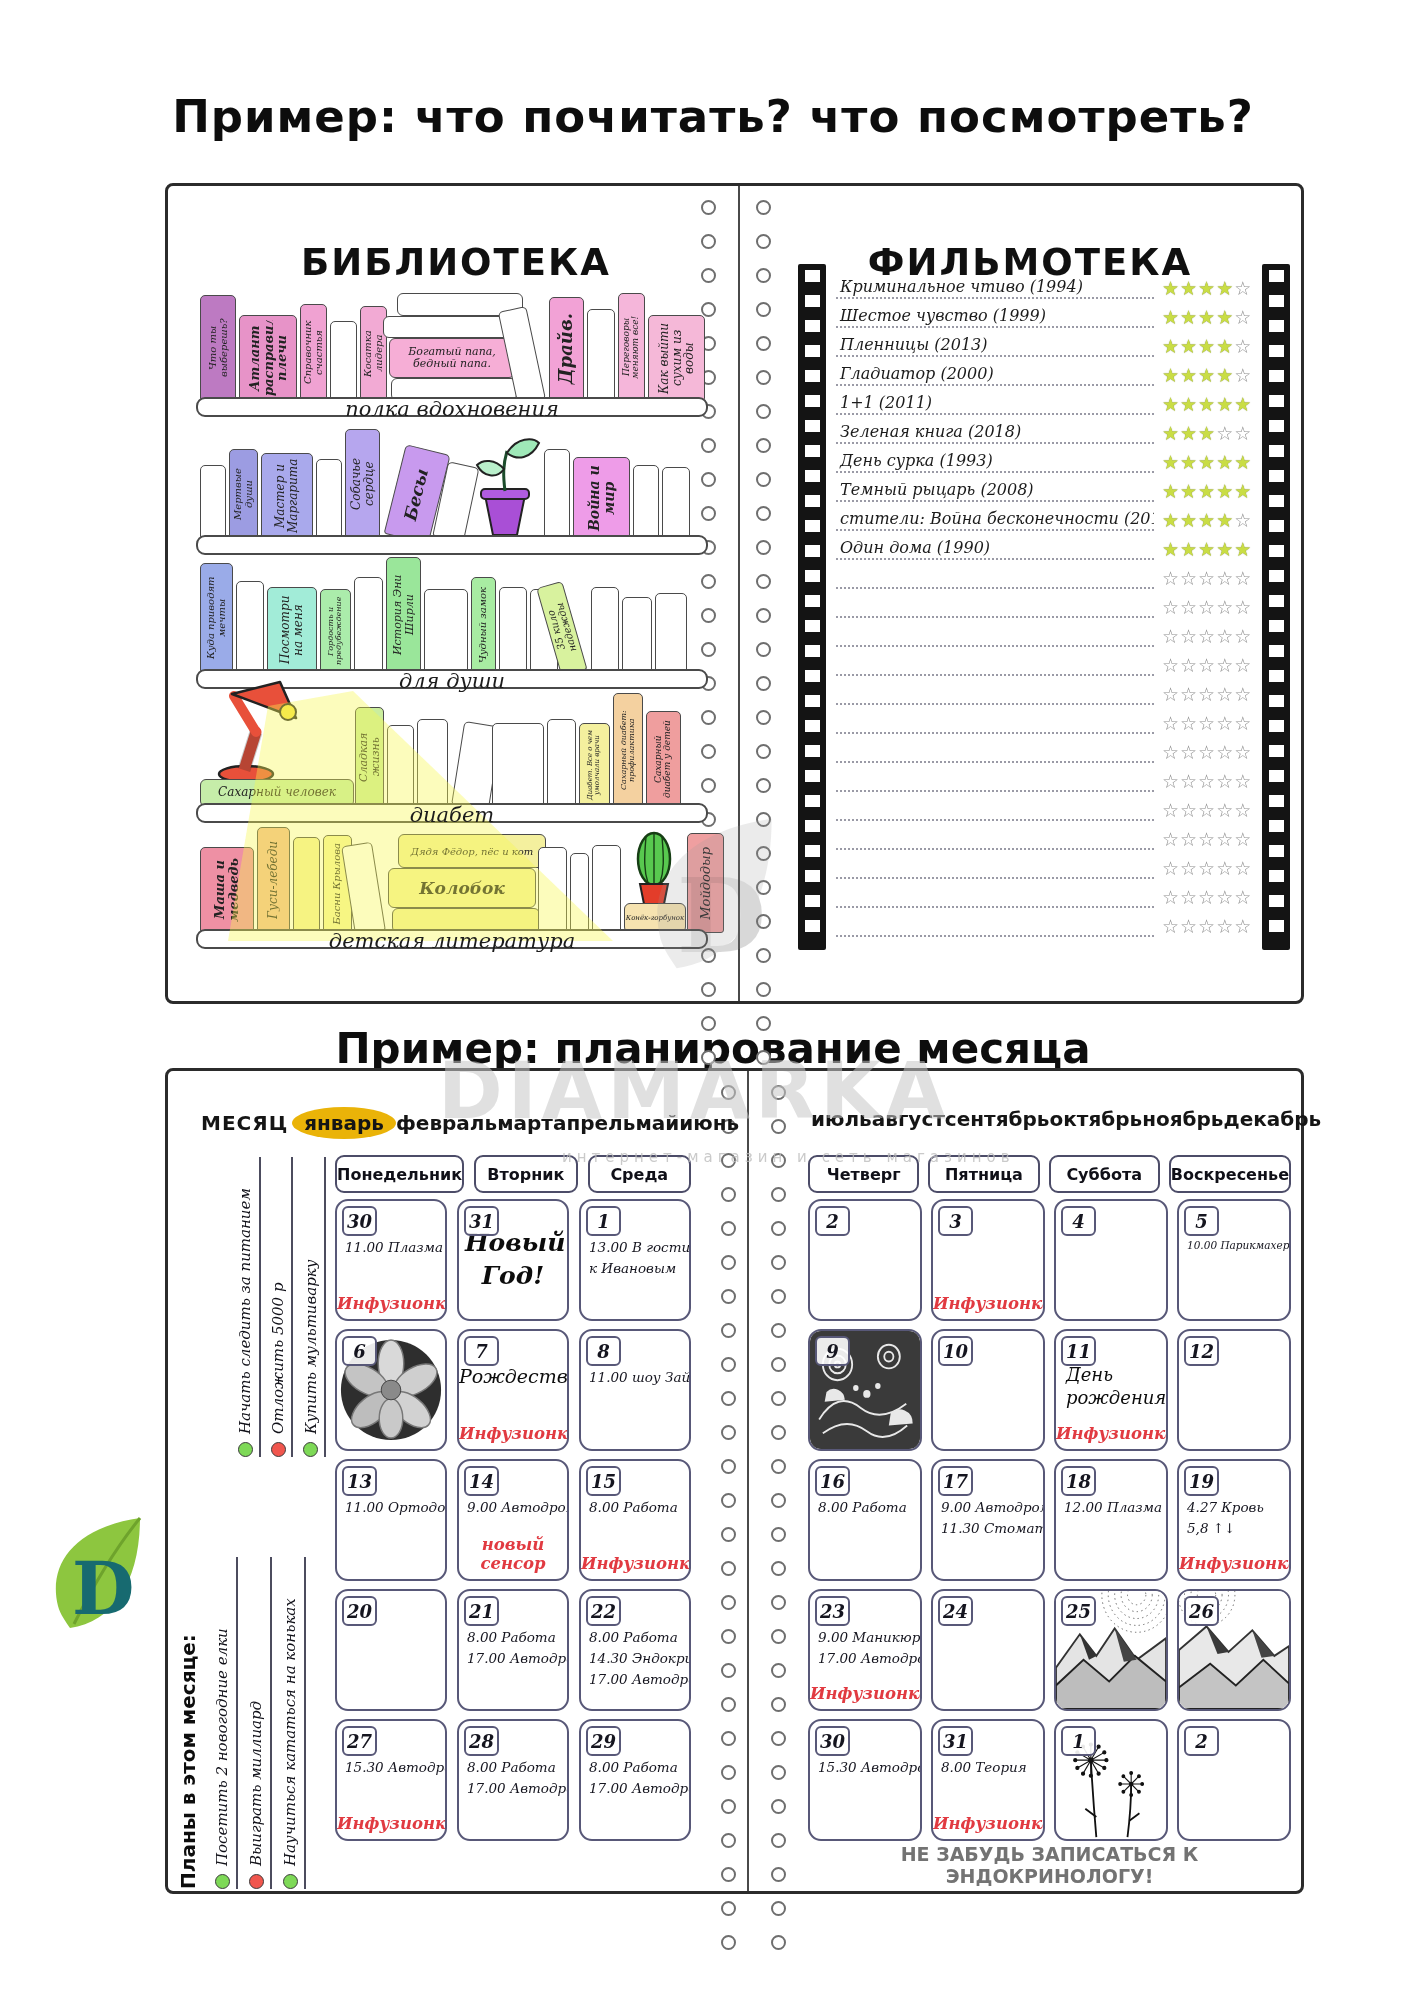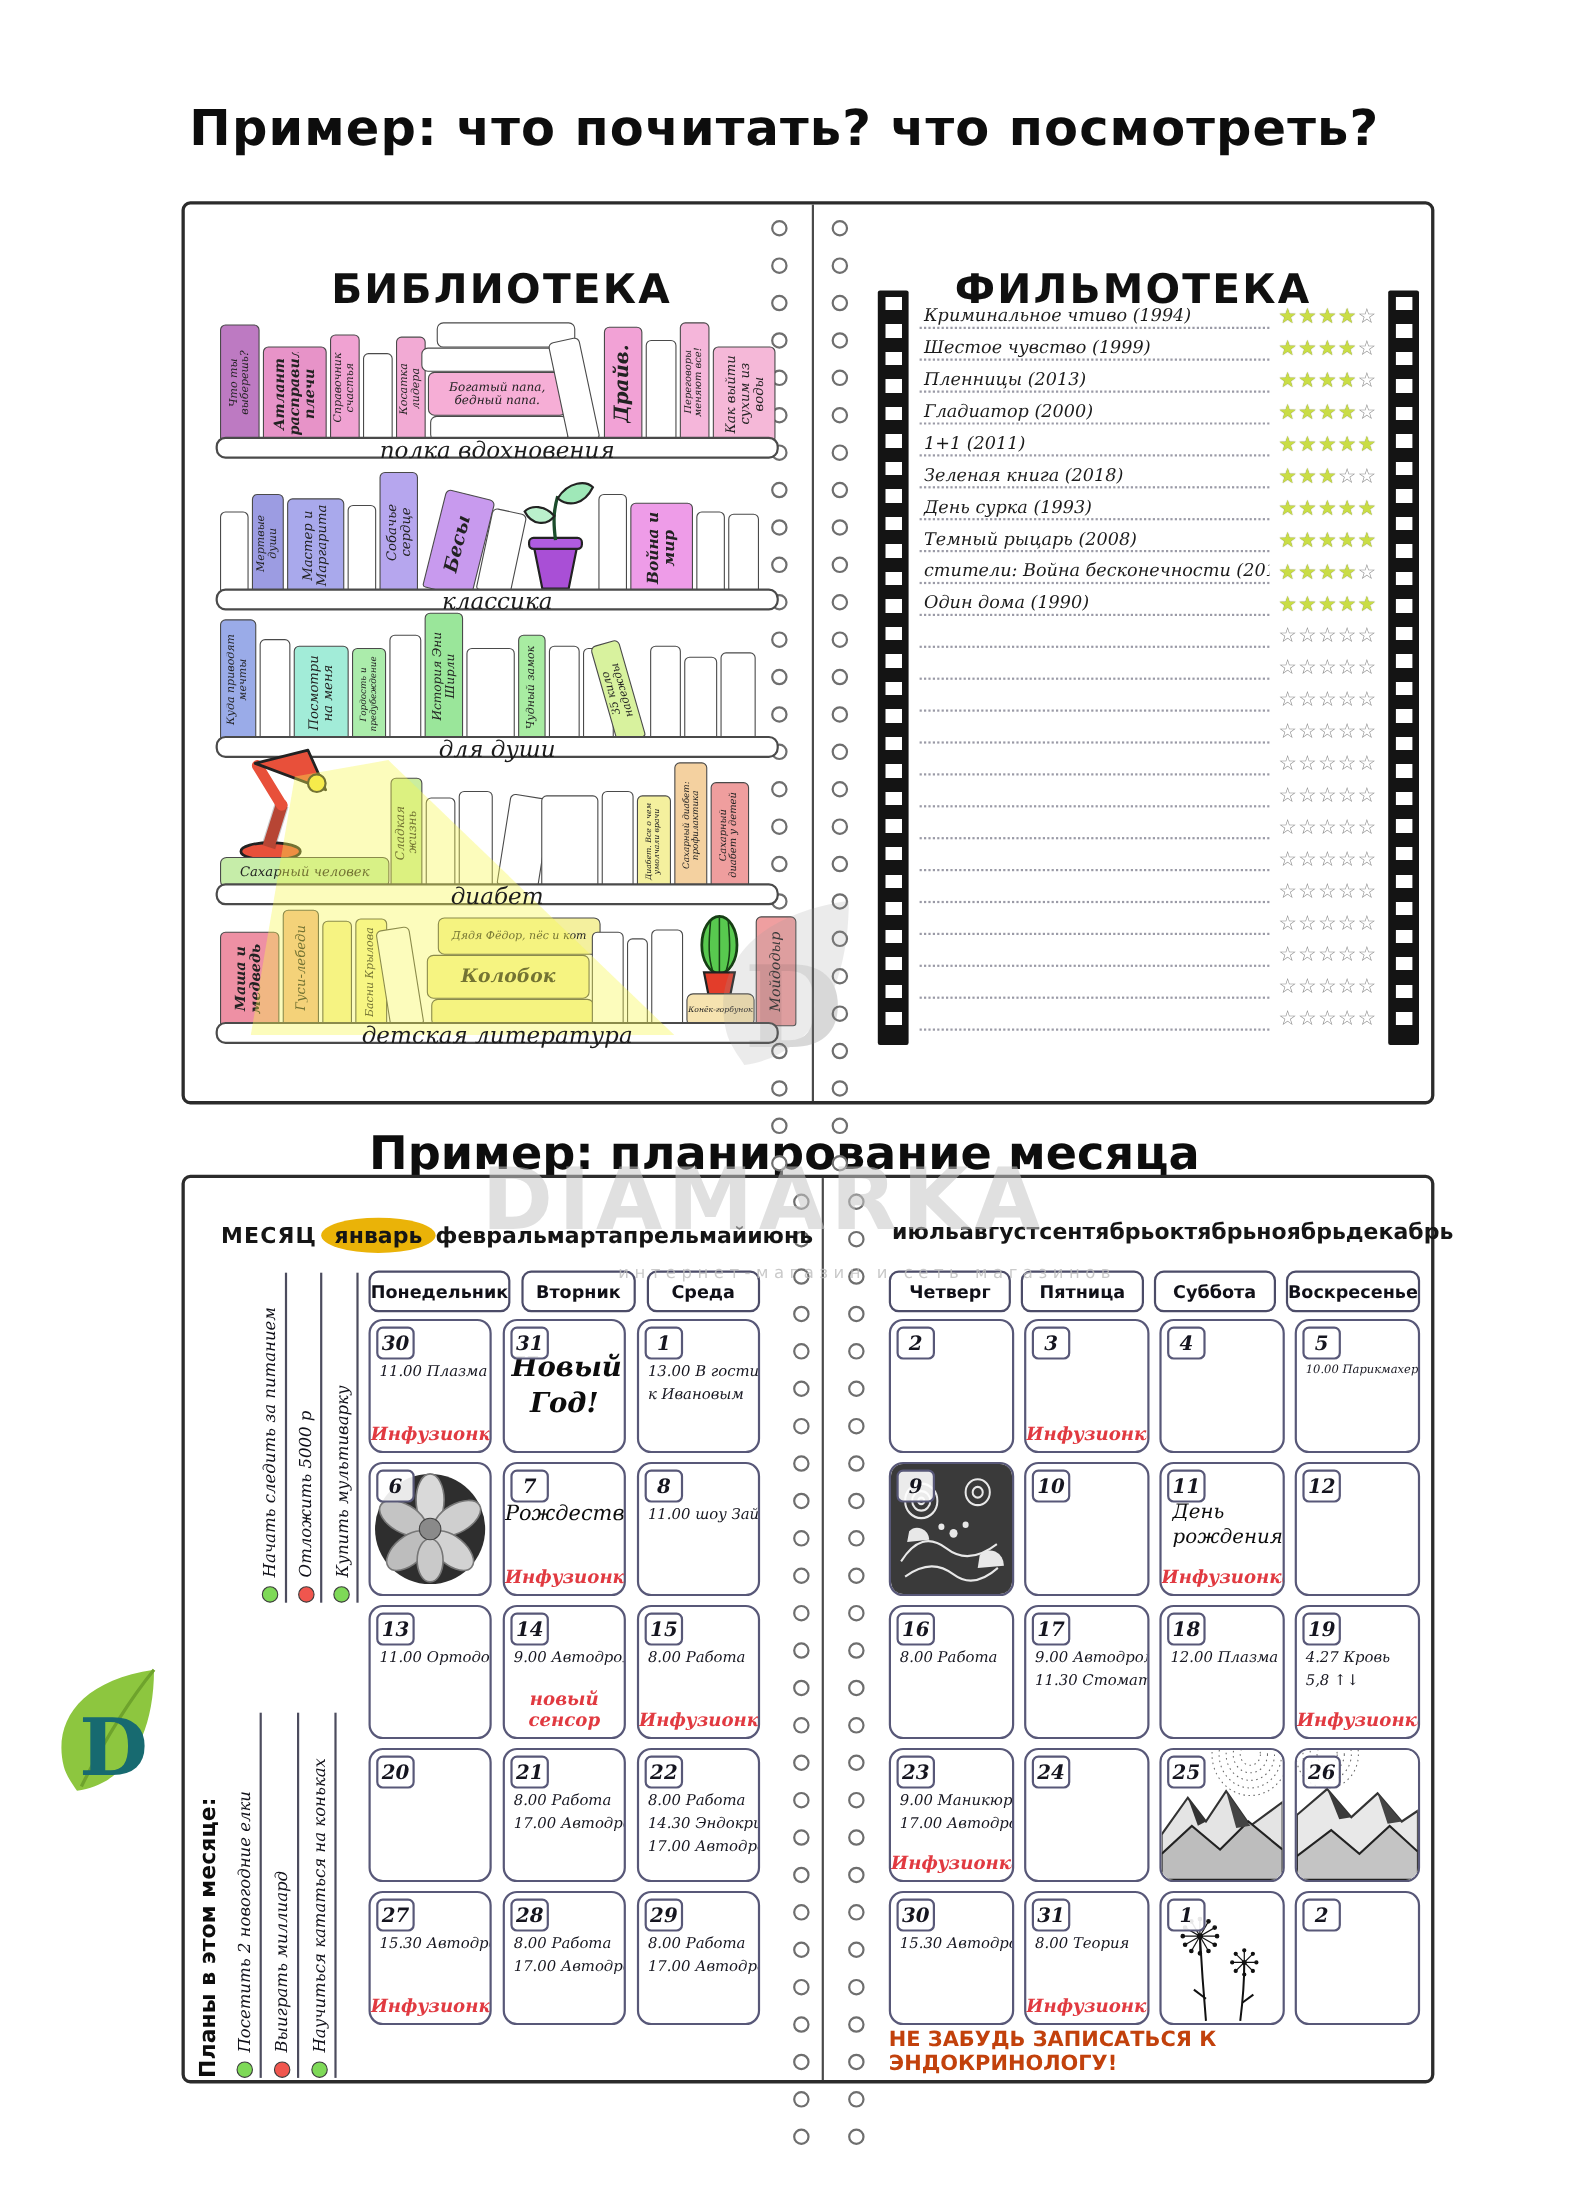--- a/index.html
+++ b/index.html
@@ -84,22 +84,22 @@
   .evs-sm{font-size:10.5px}
   .evline{white-space:nowrap}
   .note{position:absolute;bottom:6px;left:0;right:0;text-align:center;font-family:"DejaVu Serif",serif;
         font-style:italic;font-weight:700;font-size:16.5px;z-index:3}
   .sp{position:absolute;font-family:"DejaVu Serif",serif;font-style:italic;color:#0c0c0c;z-index:2}
   .sp-xl{top:26px;left:6px;right:6px;text-align:center;font-weight:700;font-size:25px;line-height:1.3}
   .sp-lg{top:34px;left:0;right:0;text-align:center;font-size:19px}
   .sp-left{top:32px;left:10px;right:24px;font-size:18px;line-height:1.3}
   .cimg{position:absolute;inset:0;display:flex;align-items:flex-end;justify-content:center;z-index:1}
   .cimg svg{width:100%;height:100%}
-  .footer-note{position:absolute;left:640px;width:483px;top:772px;
-               font-weight:700;font-size:19px;color:#c2410c}
+  .footer-note{position:absolute;left:640px;width:483px;top:772px;text-align:center;
+               font-weight:700;font-size:19px;color:#737373}
 
   
   .goals-wrap{position:absolute;overflow:visible}
   .goals-a{left:66px;top:86px;width:92px;height:300px}
   .goals-b{left:8px;top:486px;width:134px;height:332px}
   .goals-inner{position:absolute;top:0;left:0;transform-origin:0 0;display:flex;flex-direction:column;gap:6px}
   .goals-a .goals-inner{width:300px;height:92px;transform:rotate(-90deg) translateX(-300px)}
   .goals-b .goals-inner{width:332px;height:134px;transform:rotate(-90deg) translateX(-332px)}
   .goal-row{display:flex;align-items:center;gap:8px;height:24px;border-bottom:2px solid #4c4c5e;padding-bottom:2px}
   .dot{width:13px;height:13px;border-radius:50%;border:1.6px solid #3c3c3c;flex-shrink:0}
@@ -235,21 +235,20 @@
             </svg>
           </div>
           <div class="book" style="width: 24px; height: 88px; background: rgb(255, 255, 255);"></div>
           <div class="book" style="width: 55px; height: 80px; background: rgb(238, 156, 232);">
             <span class="vtext bld" style="font-size: 14px; font-weight: bold; max-height: 72px;">Война и мир</span>
           </div>
           <div class="book" style="width: 24px; height: 72px; background: rgb(255, 255, 255);"></div>
           <div class="book" style="width: 26px; height: 70px; background: rgb(255, 255, 255);"></div>
         </div>
         <div class="board"></div>
-        <div class="shelf-label">классика</div>
       </div>
       <div class="shelf" style="top: 367px;">
         <div class="books">
           <div class="book" style="width: 31px; height: 108px; background: rgb(154, 171, 232);">
             <span class="vtext" style="font-size: 10px; max-height: 100px;">Куда приводят мечты</span>
           </div>
           <div class="book" style="width: 26px; height: 90px; background: rgb(255, 255, 255);"></div>
           <div class="book" style="width: 48px; height: 84px; background: rgb(162, 236, 216);">
             <span class="vtext" style="font-size: 12px; max-height: 76px;">Посмотри на меня</span>
           </div>

